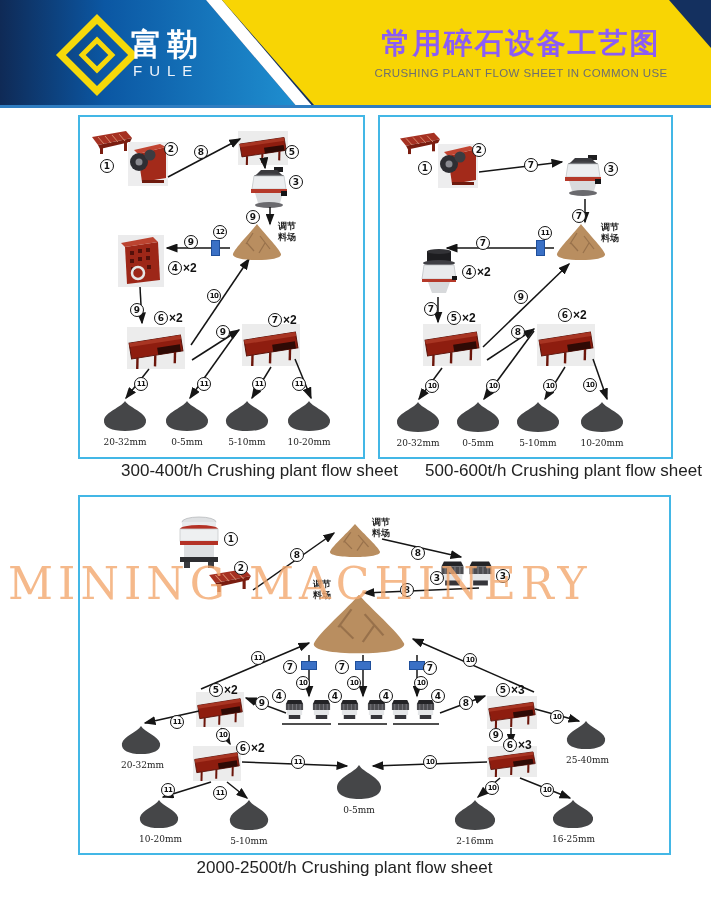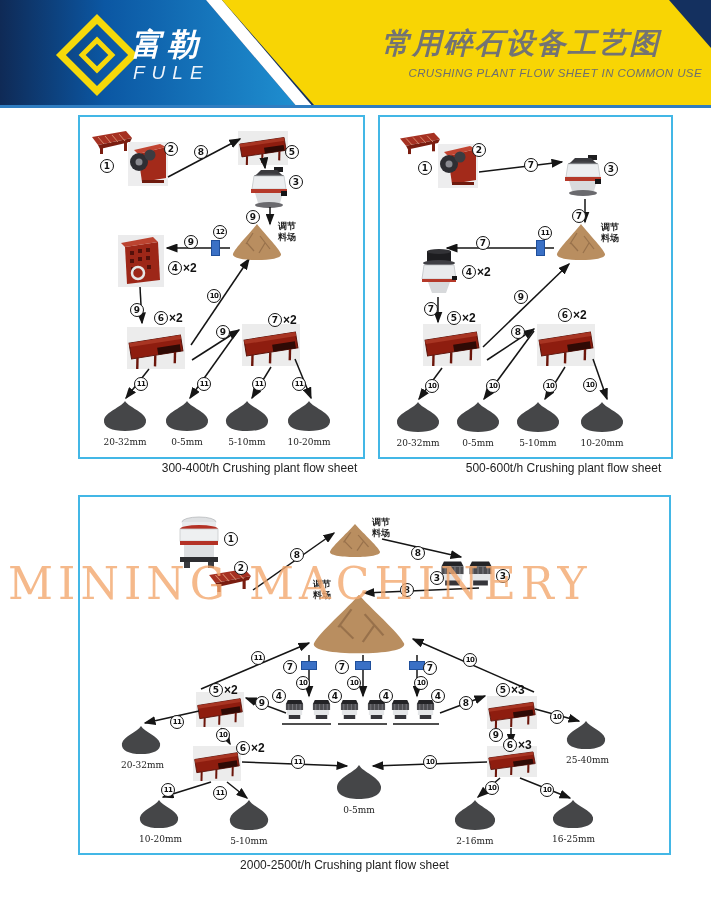--- a/index.html
+++ b/index.html
@@ -1,51 +1,51 @@
 <!DOCTYPE html>
 <html><head>
 <meta charset="utf-8">
 <style>
   html,body{margin:0;padding:0;background:#fff;}
   body{width:711px;height:900px;position:relative;overflow:hidden;
        font-family:"Liberation Sans",sans-serif;}
   
-  .header{position:absolute;left:0;top:0;width:711px;height:77px;font-style:italic;}
+  .header{position:absolute;left:0;top:0;width:711px;height:77px;}
   .hbg{position:absolute;left:0;top:0;}
   .logo-cn{position:absolute;left:131px;top:24px;font-size:31px;font-weight:800;
            color:#fff;letter-spacing:5px;}
-  .logo-en{position:absolute;left:133px;top:62px;font-size:19px;color:#eef4fb;letter-spacing:7px;}
+  .logo-en{position:absolute;left:133px;top:62px;font-size:15px;color:#eef4fb;letter-spacing:7px;}
   .dia-out{position:absolute;left:68px;top:26px;width:44px;height:44px;
            border:7px solid #f6d90a;transform:rotate(45deg);}
   .dia-in{position:absolute;left:84px;top:42px;width:16px;height:16px;
           border:5px solid #f6d90a;transform:rotate(45deg);}
   .banner-title{position:absolute;left:340px;top:24px;width:362px;text-align:center;
-                font-size:29px;font-weight:800;color:#737373;letter-spacing:2px;}
-  .banner-sub{position:absolute;left:340px;top:67px;width:362px;text-align:right;
+                font-size:29px;font-weight:800;color:#8b5cf6;letter-spacing:2px;}
+  .banner-sub{position:absolute;left:340px;top:67px;width:362px;text-align:center;
               font-size:11.5px;color:#6d6e70;letter-spacing:0.4px;}
   
   .dbox{position:absolute;border:2px solid #43b7e6;background:#fff;}
   .layer{position:absolute;left:0;top:0;pointer-events:none;}
   .mach{position:absolute;}
   .mach svg{display:block;}
   .lab{position:absolute;display:flex;align-items:center;z-index:3;}
   .cl{width:14px;height:14px;border:1.3px solid #141414;border-radius:50%;background:#fff;
       display:flex;align-items:center;justify-content:center;
       font:700 9px "DejaVu Sans",sans-serif;color:#111;box-sizing:border-box;}
   .cl.two{font-size:7px;letter-spacing:-0.5px;}
   .sfx{font-size:12px;font-weight:700;color:#111;margin-left:1px;}
   .note{position:absolute;font:700 9px "Liberation Sans",sans-serif;color:#222;
         line-height:1.2;white-space:pre-line;z-index:3;}
   .pile{position:absolute;text-align:center;z-index:1;}
   .plabel{font-size:9px;font-family:"DejaVu Serif",serif;color:#222;
           margin-top:1px;white-space:nowrap;}
   .gate{position:absolute;background:#3a70c5;border:1px solid #1f4f9b;box-sizing:border-box;z-index:2;}
   .cap{position:absolute;text-align:center;color:#222;}
   .cap .c1{font-size:13.5px;}
-  .cap .c2{font-size:12px;margin-top:2px;}
+  .cap .c2{font-size:17px;margin-top:2px;}
   .watermark{position:absolute;left:8px;top:558px;z-index:5;pointer-events:none;
              font-family:"DejaVu Serif",serif;font-size:44px;letter-spacing:5px;
              color:rgba(242,167,110,0.8);white-space:nowrap;}
 </style>
 </head>
 <body>
 
 <div class="header">
   <svg class="hbg" width="711" height="108">
     <defs>

